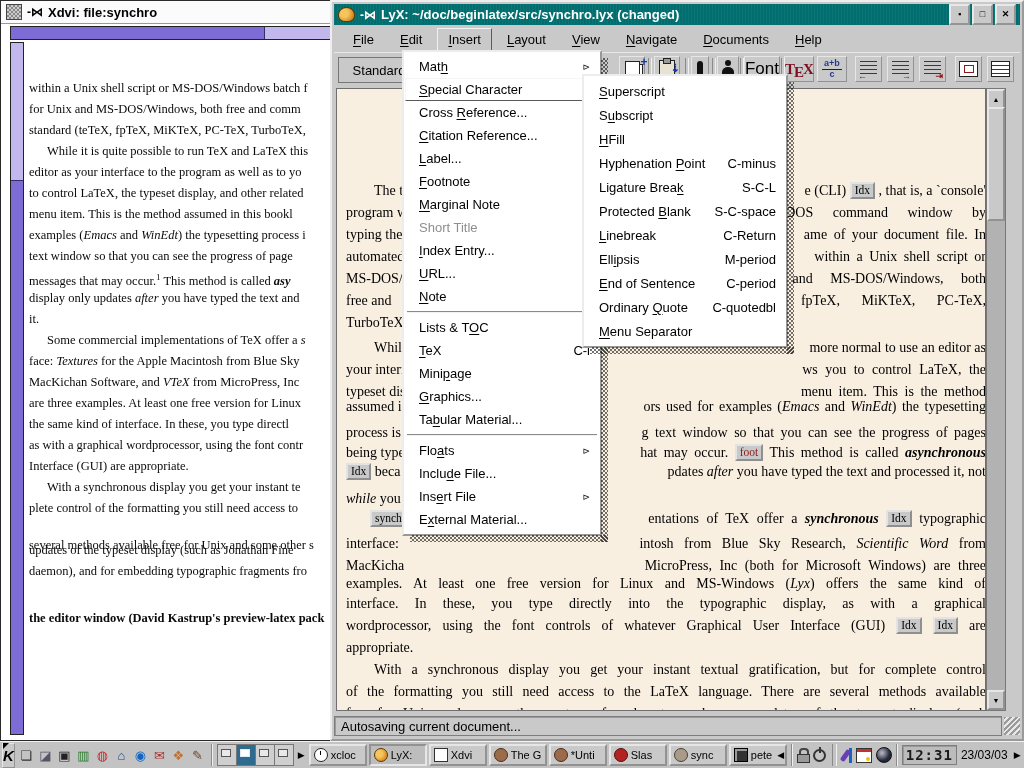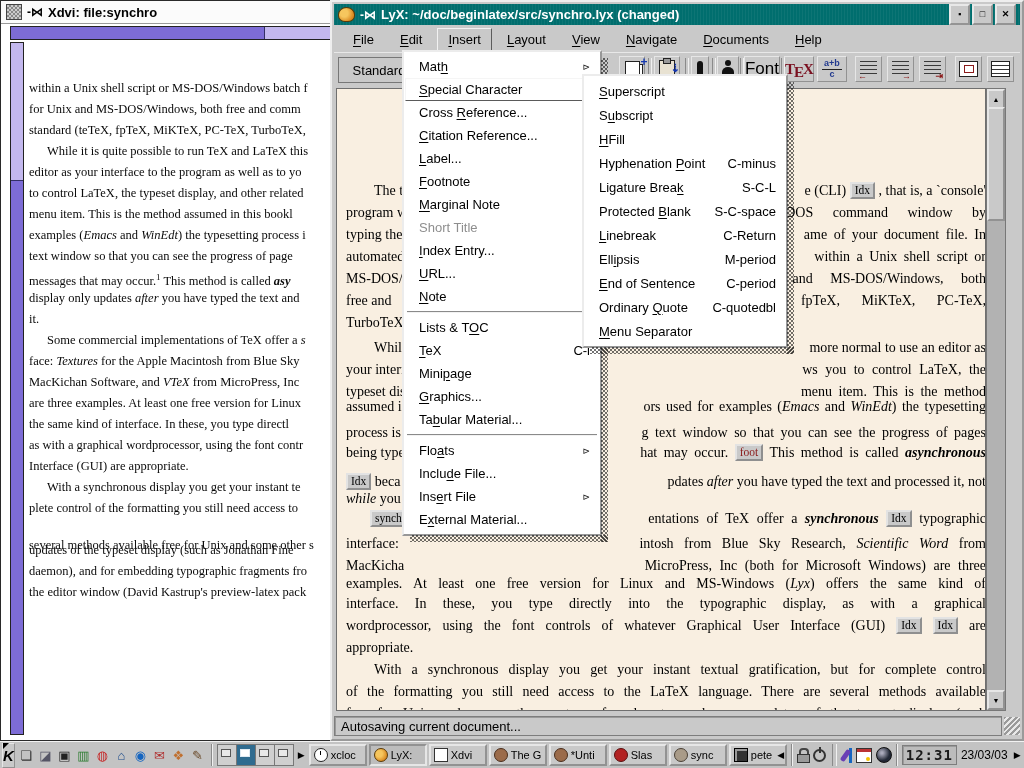--- a/index.html
+++ b/index.html
@@ -195,21 +195,21 @@
           <div class="xline" style="top: 332px;"><span>MacKichan Software, and </span><span class="i">VTeX</span><span> from MicroPress, Inc</span></div>
           <div class="xline" style="top: 353px;"><span>are three examples.  At least one free version for Linux</span></div>
           <div class="xline" style="top: 374px;"><span>the same kind of interface.  In these, you type directl</span></div>
           <div class="xline" style="top: 395px;"><span>as with a graphical wordprocessor, using the font contr</span></div>
           <div class="xline" style="top: 416px;"><span>Interface (GUI) are appropriate.</span></div>
           <div class="xline" style="top: 437px; padding-left: 18px;"><span>With a synchronous display you get your instant te</span></div>
           <div class="xline" style="top: 458px;"><span>plete control of the formatting you still need access to</span></div>
           <div class="xline" style="top: 495px;"><span>several methods available free for Unix and some other s</span></div>
           <div class="xline" style="top: 500px;"><span>updates of the typeset display (such as Jonathan Fine</span></div>
           <div class="xline" style="top: 521px;"><span>daemon), and for embedding typographic fragments fro</span></div>
-          <div class="xline" style="top: 542px;"><span>the editor window (David Kastrup's preview-latex pack</span></div>
+          <div class="xline" style="top: 568px; font-weight: bold;"><span>the editor window (David Kastrup's preview-latex pack</span></div>
         </div>
 
     </div>
   </div>
 
   <div id="lyx">
     <div id="lyx-titlebar">
       <span class="lyx-appicon"></span>
       <span class="pin">-⋈</span>
       <span class="title-text">LyX: ~/doc/beginlatex/src/synchro.lyx (changed)</span>
@@ -324,21 +324,21 @@
             <span class="rfrag" style="word-spacing: 2px;"><span>ors used for examples (</span><span class="i">Emacs</span><span> and </span><span class="i">WinEdt</span><span>) the typesetting</span></span>
           </div>
           <div class="dline split" style="top: 334px;">
             <span class="lfrag"><span>process is</span></span>
             <span class="rfrag" style="word-spacing: 3px;"><span>g text window so that you can see the progress of pages</span></span>
           </div>
           <div class="dline split" style="top: 354px;">
             <span class="lfrag"><span>being type</span></span>
             <span class="rfrag" style="word-spacing: 3px;"><span>hat may occur. </span><span class="inset red">foot</span><span> This method is called </span><span class="bi">asynchronous</span></span>
           </div>
-          <div class="dline split" style="top: 383px; text-align: right;">
+          <div class="dline split" style="top: 373px; text-align: right;">
             <span class="lfrag"><span class="inset">Idx</span><span> beca</span></span>
             <span class="rfrag"><span>pdates </span><span class="i">after</span><span> you have typed the text and processed it, not</span></span>
           </div>
           <div class="dline split" style="top: 400px;">
             <span class="lfrag"><span class="i">while</span><span> you</span></span>
             <span class="rfrag"></span>
           </div>
           <div class="dline split" style="top: 420px;">
             <span class="lfrag" style="padding-left: 24px;"><span class="inset">synch</span></span>
             <span class="rfrag" style="word-spacing: 4px;"><span>entations of TeX offer a </span><span class="bi">synchronous</span><span> </span><span class="inset">Idx</span><span> typographic</span></span>

